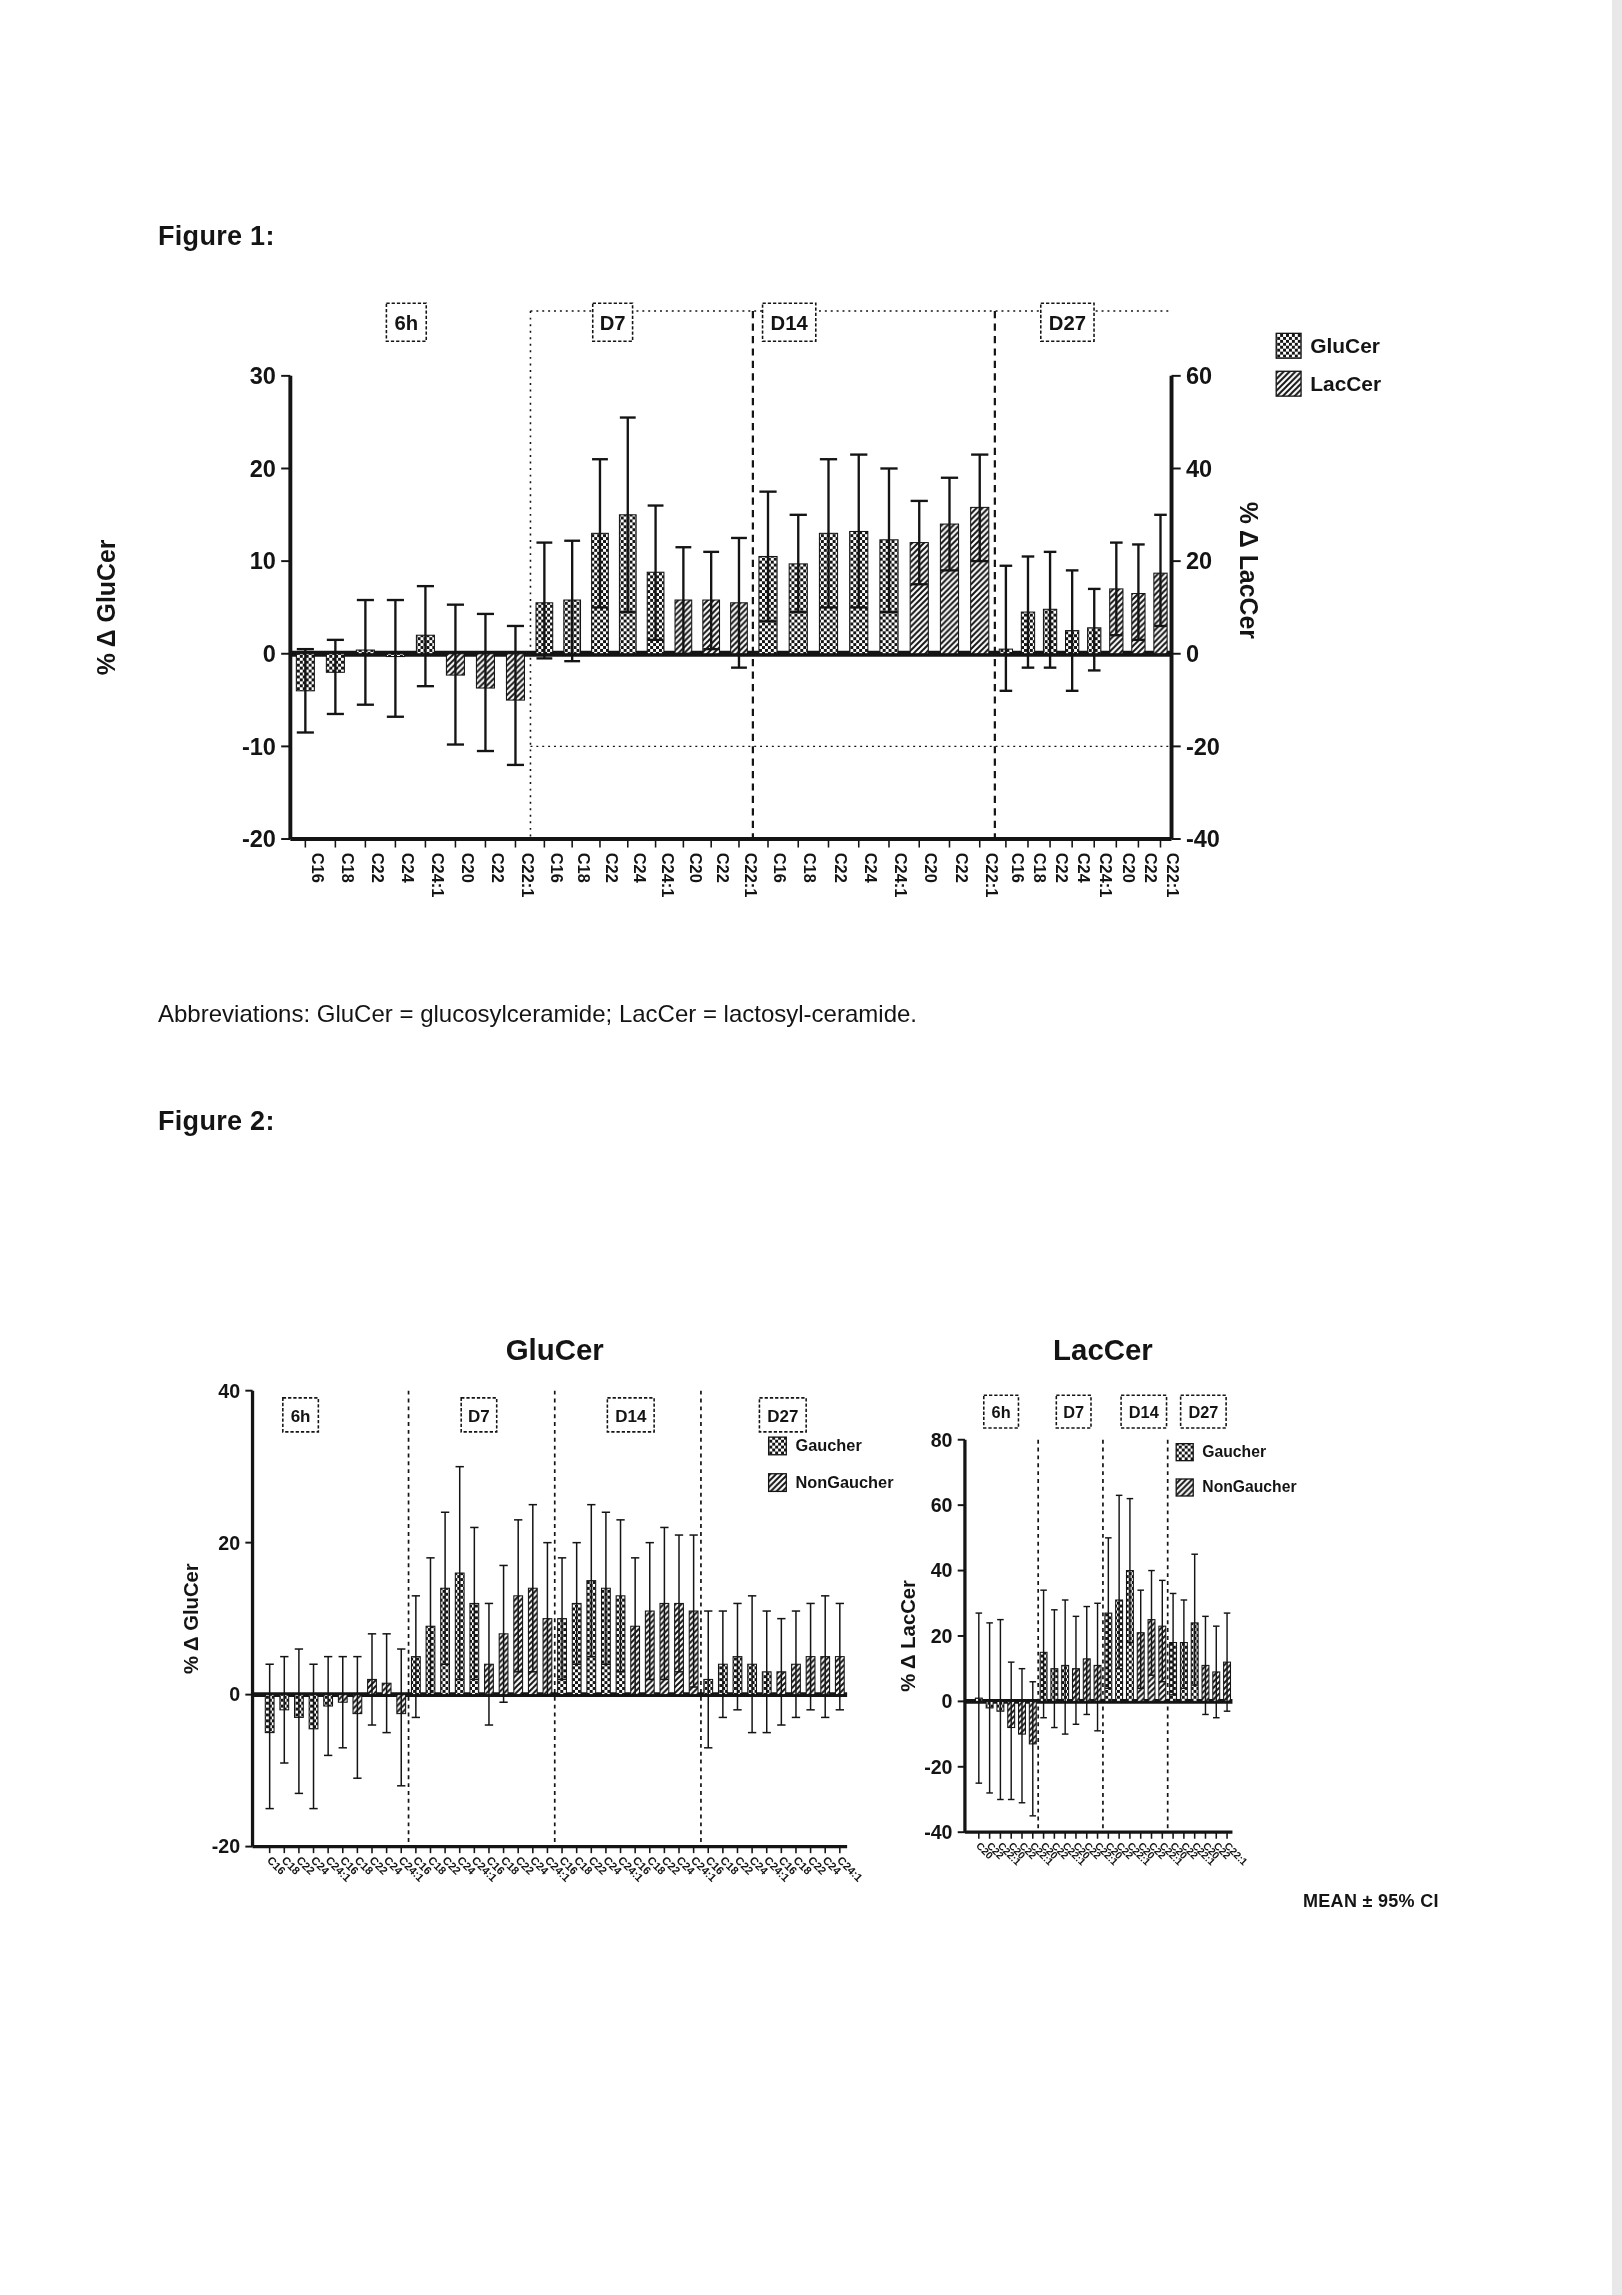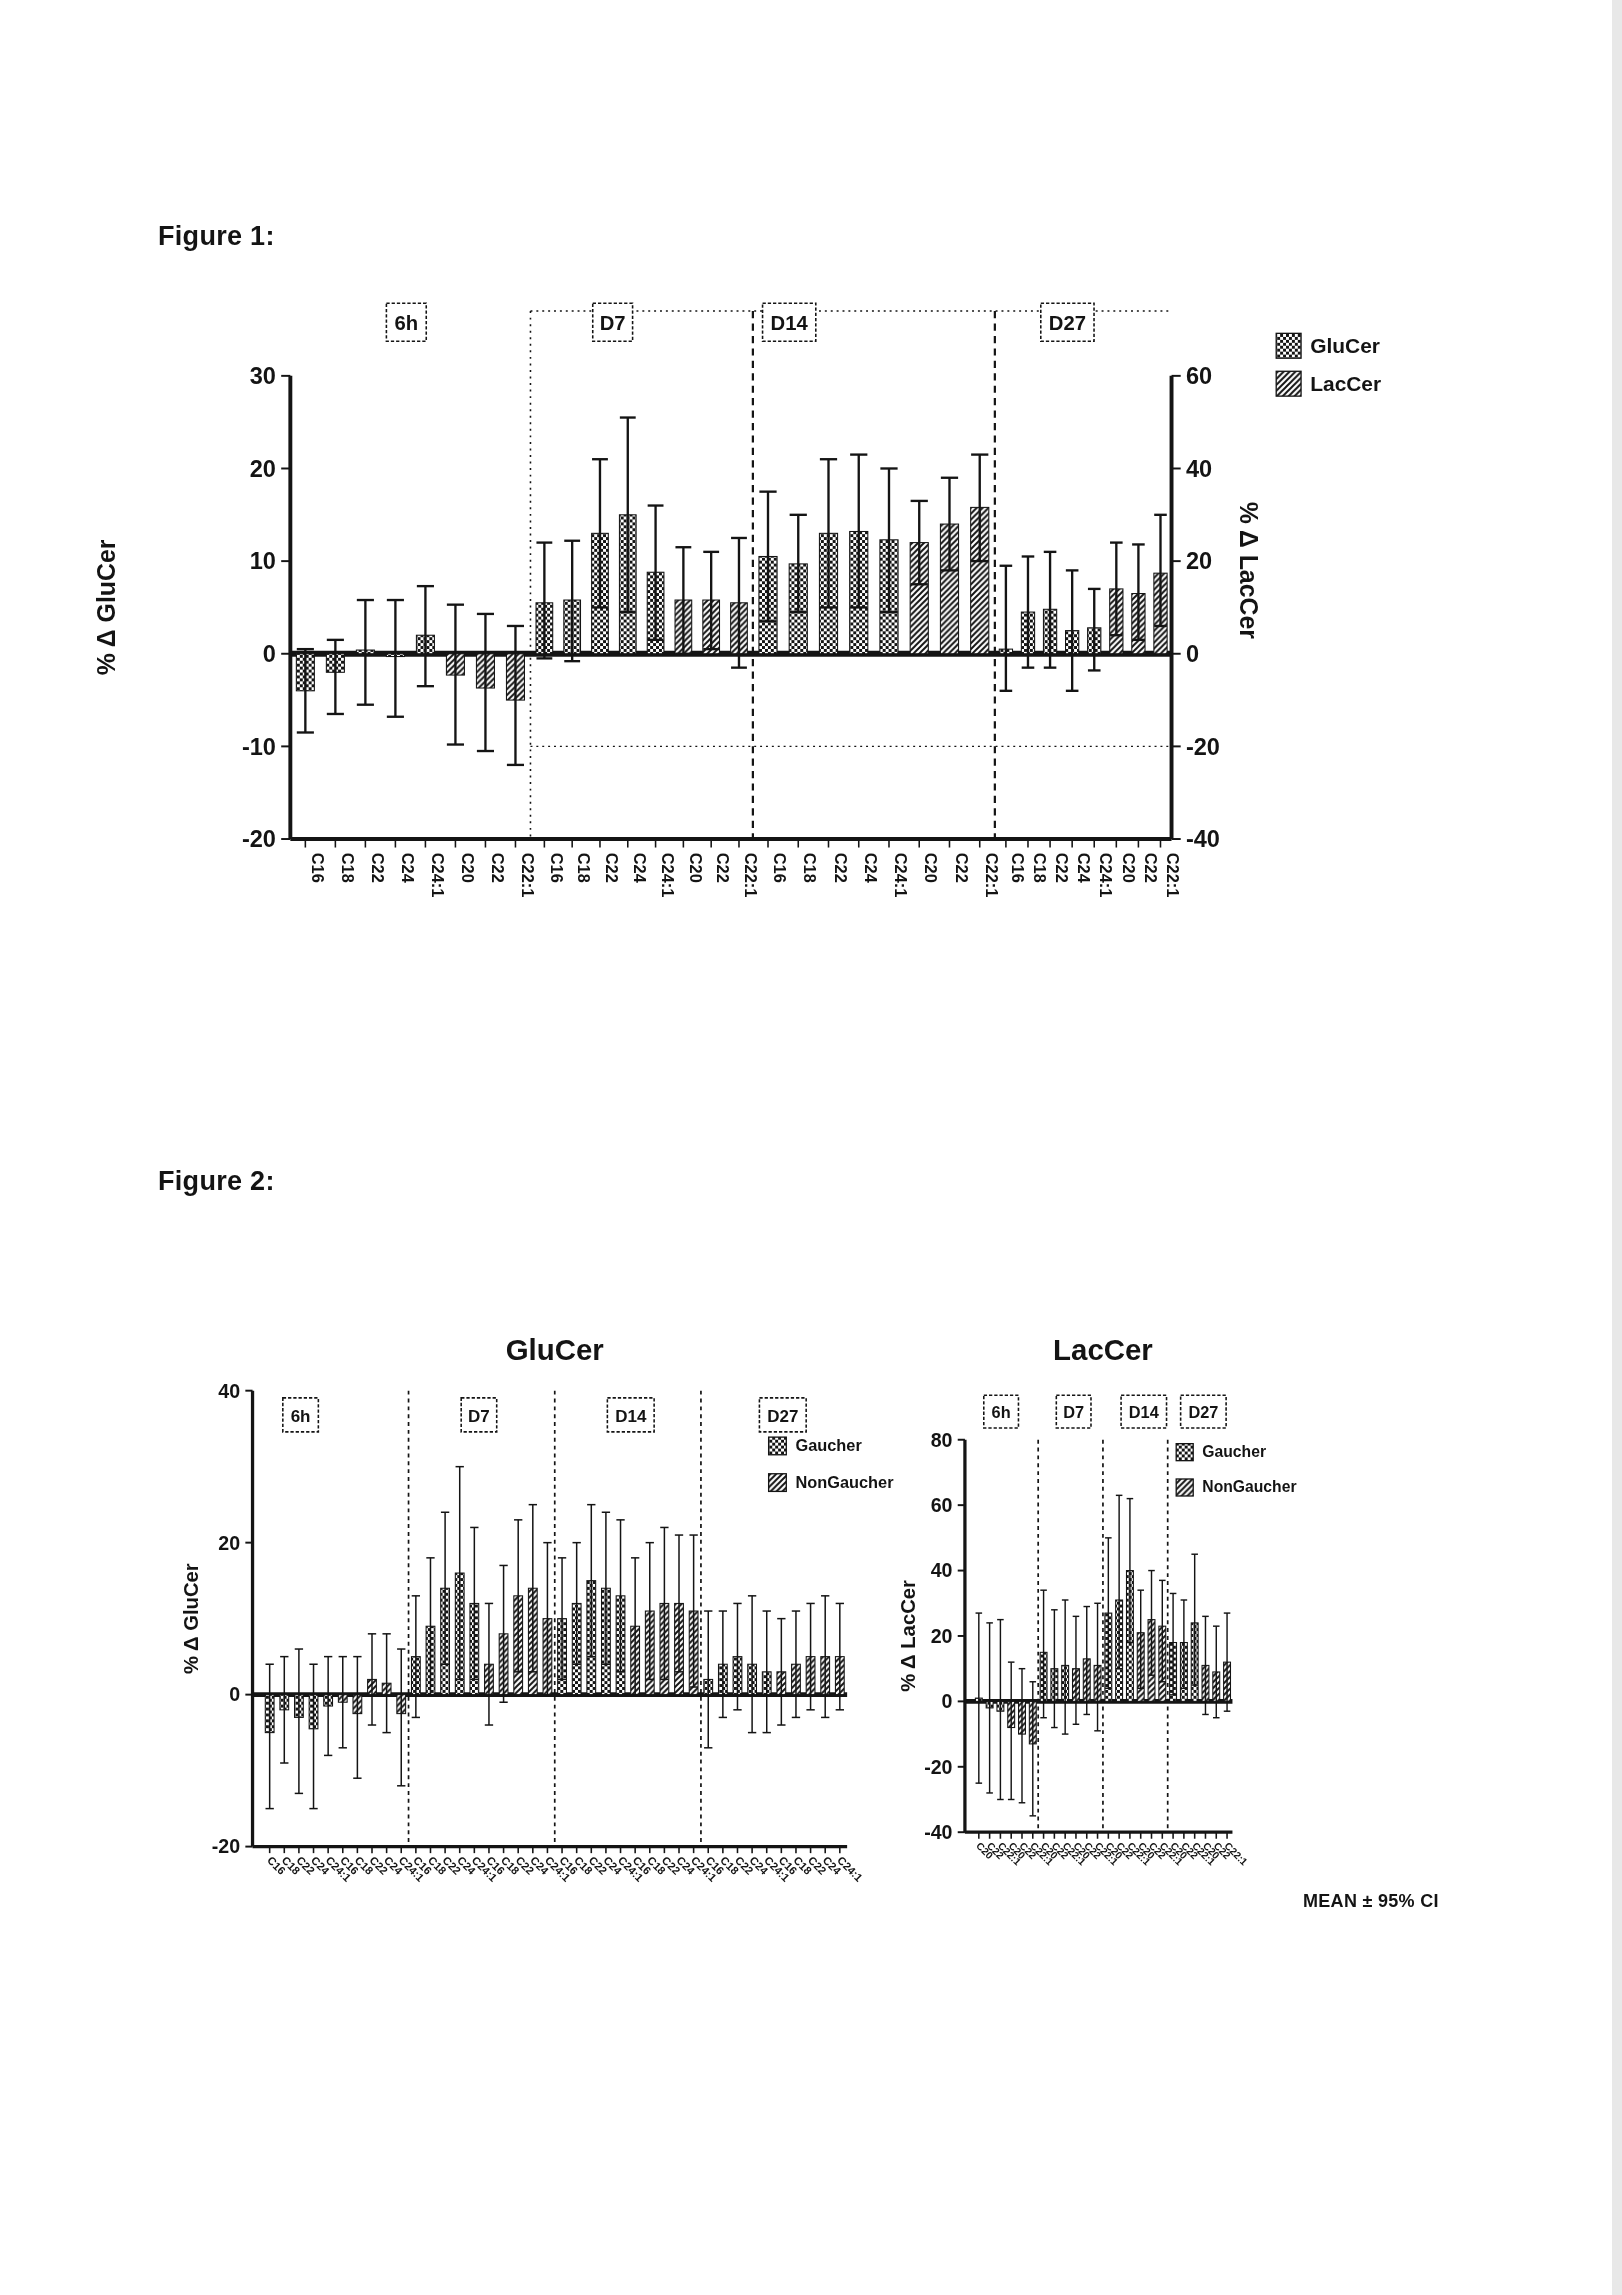--- a/index.html
+++ b/index.html
@@ -268,22 +268,23 @@
       <rect x="1044.8357480000002" y="34" width="81.38" height="58" fill="#ffffff" stroke="#141414" stroke-width="2.4" stroke-dasharray="5 3"></rect>
       <text x="1085.5257480000002" y="74.6" fill="#141414" text-anchor="middle" font-size="31" font-weight="700">D14</text>
       <rect x="1470.14561" y="34" width="81.38" height="58" fill="#ffffff" stroke="#141414" stroke-width="2.4" stroke-dasharray="5 3"></rect>
       <text x="1510.83561" y="74.6" fill="#141414" text-anchor="middle" font-size="31" font-weight="700">D27</text>
       <rect x="1830" y="80" width="38" height="38" fill="url(#fig1-p0)" stroke="#141414" stroke-width="2"></rect>
       <text x="1882" y="109.64" fill="#141414" font-size="32" font-weight="600">GluCer</text>
       <rect x="1830" y="138" width="38" height="38" fill="url(#fig1-p1)" stroke="#141414" stroke-width="2"></rect>
       <text x="1882" y="167.64" fill="#141414" font-size="32" font-weight="600">LacCer</text>
     </svg>
 
-
-  <div class="fig-label" style="top:1166px;">Figure 2:</div>
+  <div class="abbrev">Abbreviations: GluCer = glucosylceramide; LacCer = lactosyl-ceramide.</div>
+
+  <div class="fig-label" style="top:1106px;">Figure 2:</div>
 
   <svg class="chart" style="left:151px;top:1322px;width:746px;height:677px;" viewBox="0 0 1140 1035">
       <defs>
         <pattern id="fig2_glucer-p0" width="9" height="9" patternUnits="userSpaceOnUse">
           <rect x="0" y="0" width="9" height="9" fill="#ffffff"></rect>
           <rect x="0" y="0" width="4.5" height="4.5" fill="#141414"></rect>
           <rect x="4.5" y="4.5" width="4.5" height="4.5" fill="#141414"></rect>
         </pattern>
         <pattern id="fig2_glucer-p1" width="9" height="9" patternUnits="userSpaceOnUse">
           <rect x="0" y="0" width="9" height="9" fill="#ffffff"></rect>

